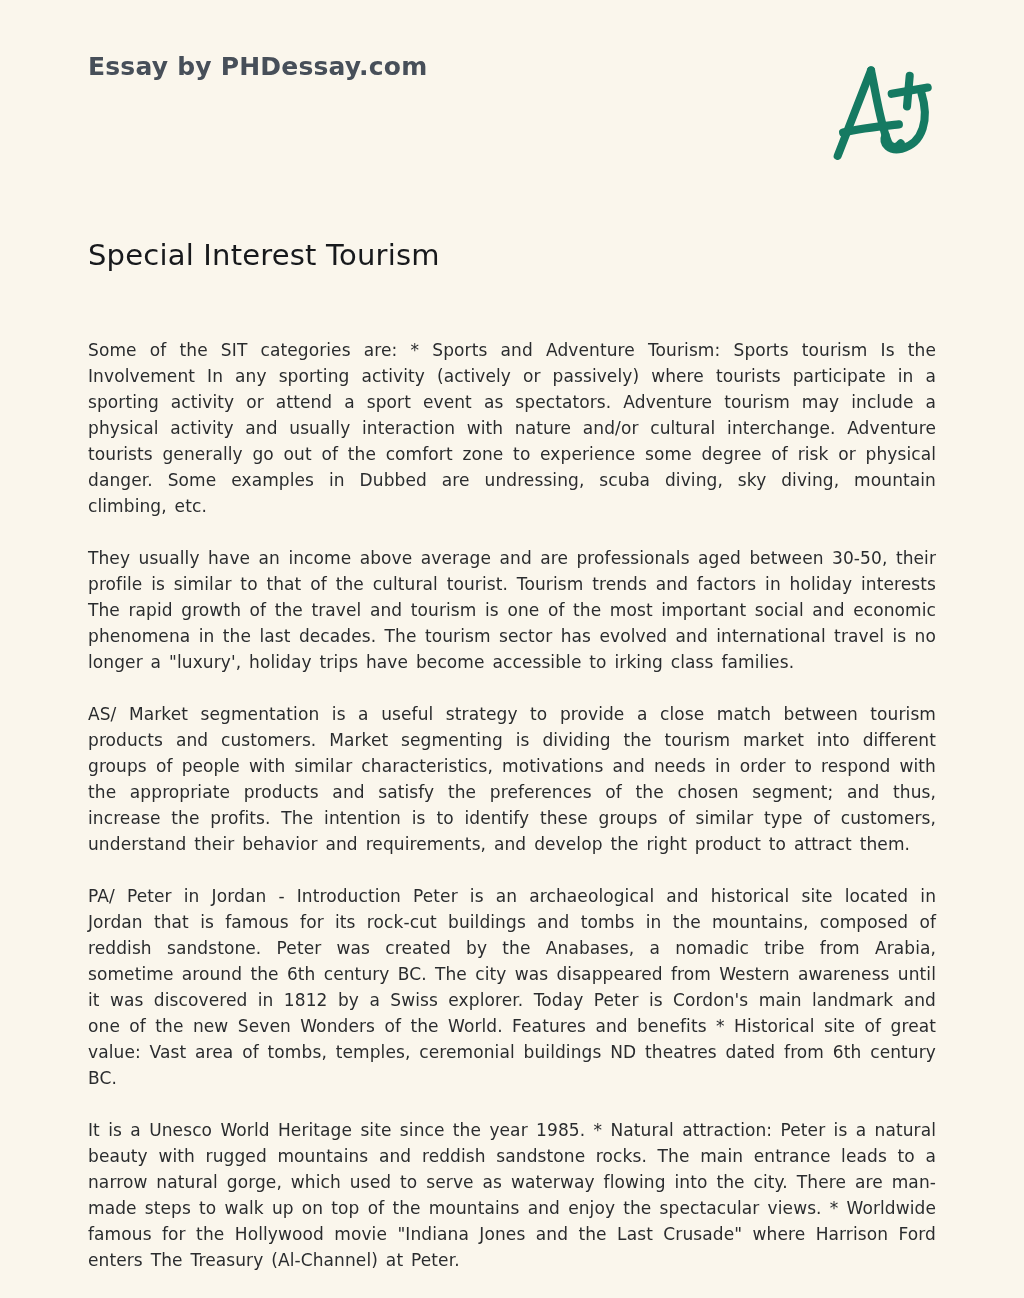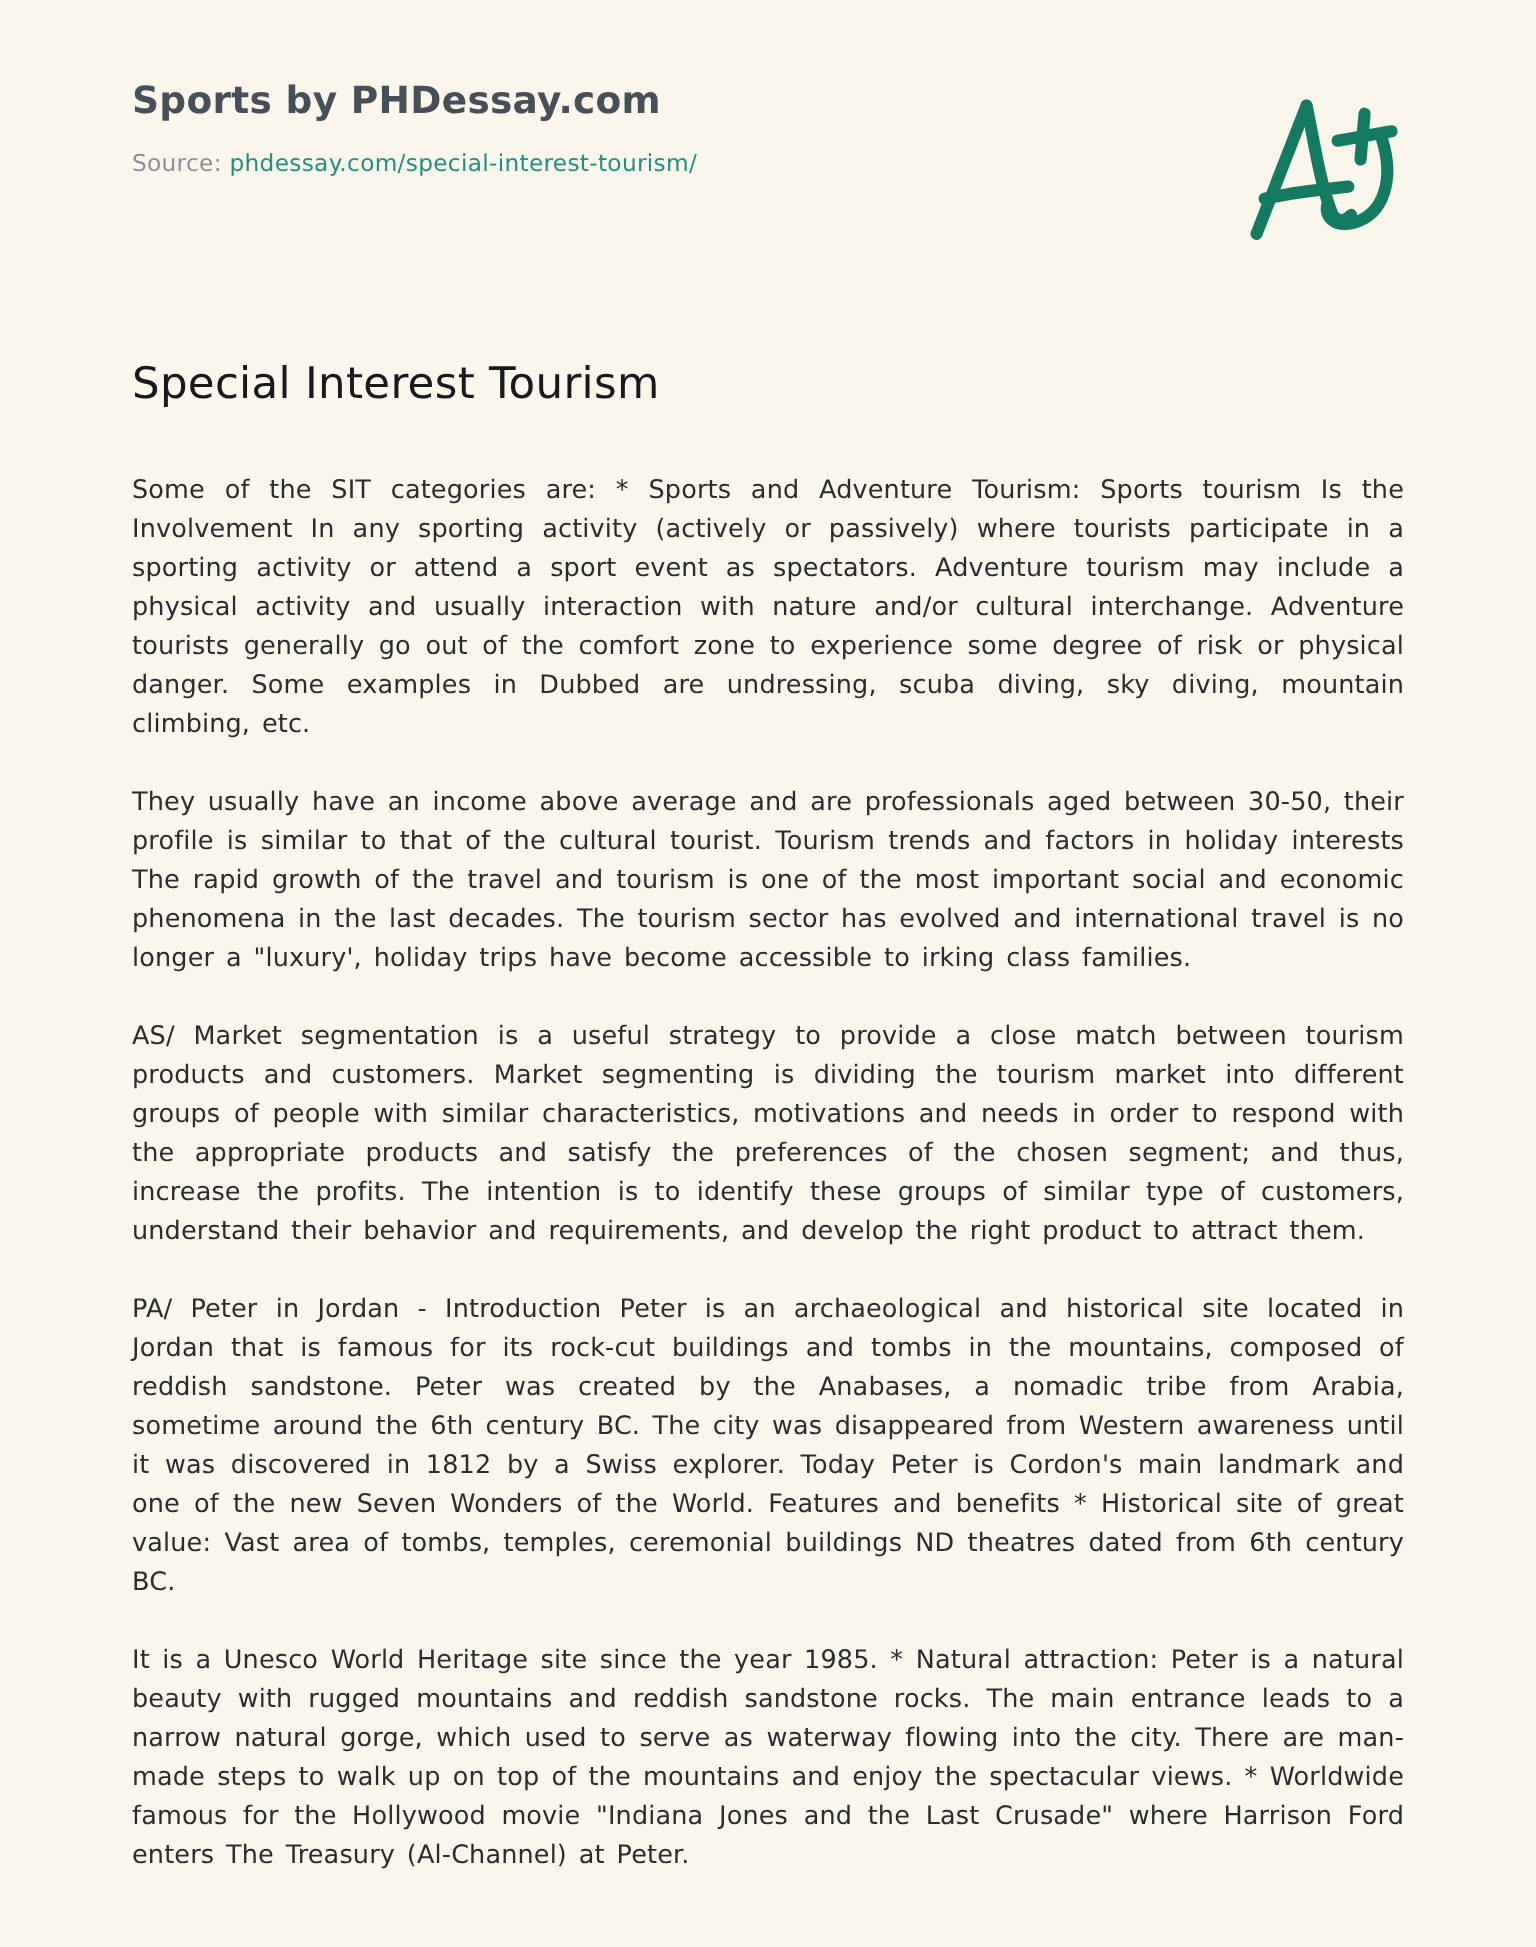--- a/index.html
+++ b/index.html
@@ -57,44 +57,40 @@
   }
   .title {
     margin: 72px 0 0 0;
     font-size: 29px;
     font-weight: normal;
     color: #17191c;
     letter-spacing: 0.2px;
     line-height: 1.2;
   }
   .essay-body {
-    margin-top: 41px;
+    margin-top: 64px;
   }
   .essay-body p {
     margin: 0 0 26px 0;
     font-size: 17px;
     line-height: 26px;
     color: #2a2c2e;
     text-align: justify;
     word-spacing: 0.14em;
     letter-spacing: 0.1px;
   }
 </style>
 <title>Special Interest Tourism</title></head>
 <body>
 
 <div class="page">
 
   <header class="header">
     <div class="header-text">
-      <div class="byline">Sports by PHDessay.com</div>
-      <div class="source-line">
-        <span class="source-label">Source:</span>
-        <a class="source-link">phdessay.com/special-interest-tourism/</a>
-      </div>
+      <div class="byline">Essay by PHDessay.com</div>
     </div>
 
     <div class="logo">
       <svg viewBox="0 0 120 120" fill="none" xmlns="http://www.w3.org/2000/svg">
         <g stroke="#157a62" stroke-width="9" stroke-linecap="round" fill="none">
 
           <path d="M 13 111 L 50 16"></path>
 
           <path d="M 50 16 C 56 44 60 74 69 96 C 72 102 78 103 83 97"></path>
 

